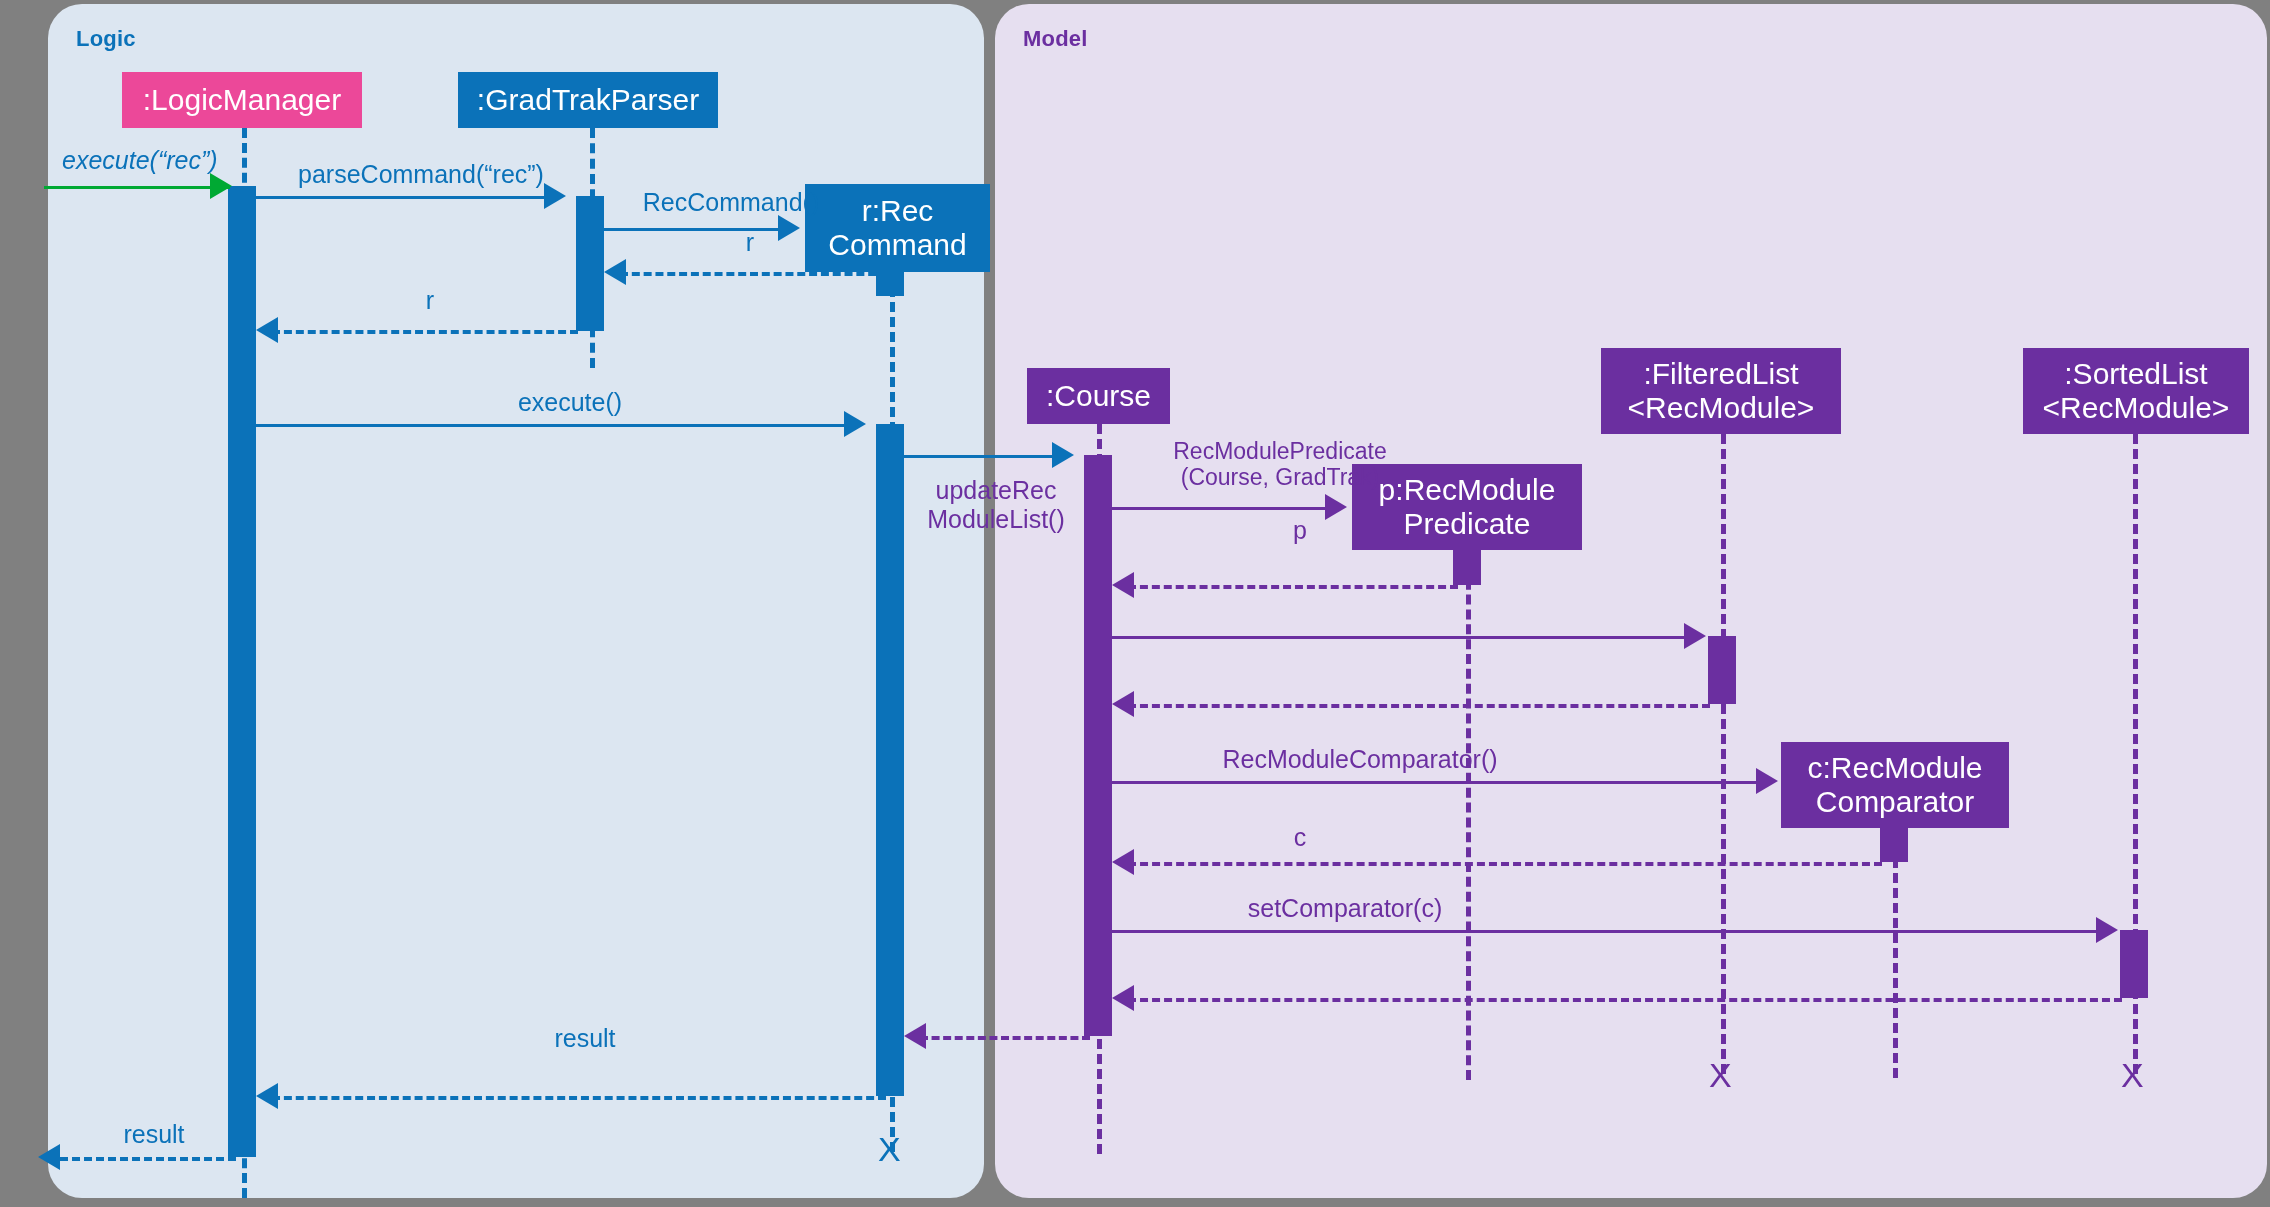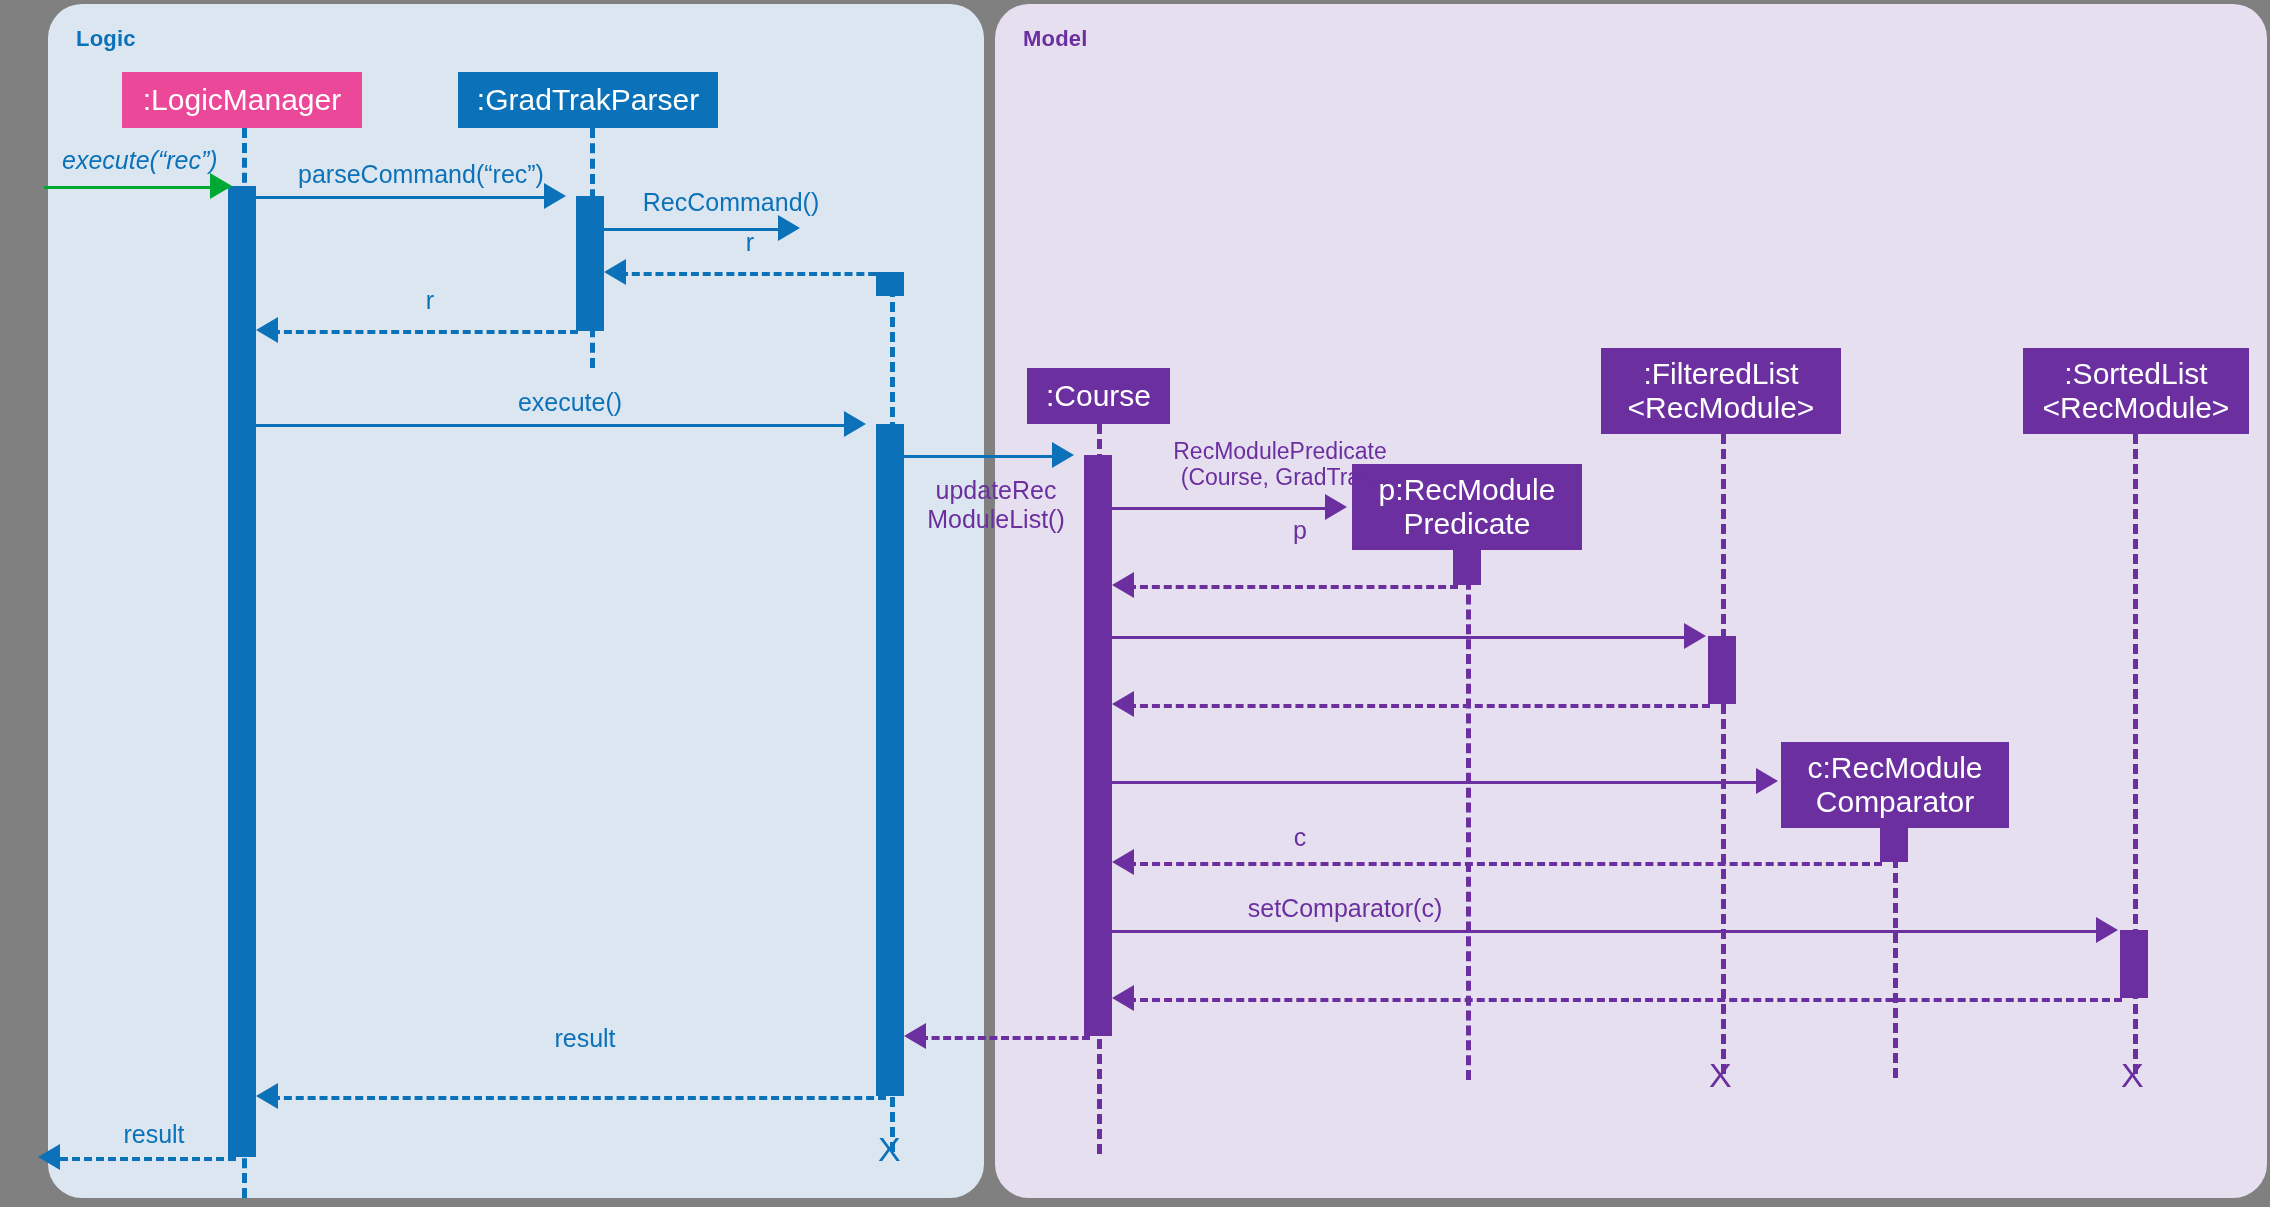--- a/index.html
+++ b/index.html
@@ -79,20 +79,22 @@
 <div id="stage">
 
   <div class="panel" style="left:48px; top:4px; width:936px; height:1194px; background:#dce6f1;"></div>
   <div class="panel-title" style="left:76px; top:26px; color:#0b72b9;">Logic</div>
 
   <div class="panel" style="left:995px; top:4px; width:1272px; height:1194px; background:#e6dff0;"></div>
   <div class="panel-title" style="left:1023px; top:26px; color:#6b2fa0;">Model</div>
 
   <div class="lifeline-box" style="left:122px; top:72px; width:240px; height:56px; background:#ec4899;">:LogicManager</div>
   <div class="lifeline-box" style="left:458px; top:72px; width:260px; height:56px; background:#0b72b9;">:GradTrakParser</div>
+  <div class="lifeline-box" style="left:805px; top:184px; width:185px; height:88px; background:#0b72b9;">r:Rec
+Command</div>
 
   <div class="lifeline-box" style="left:1027px; top:368px; width:143px; height:56px; background:#6b2fa0;">:Course</div>
   <div class="lifeline-box" style="left:1352px; top:464px; width:230px; height:86px; background:#6b2fa0;">p:RecModule
 Predicate</div>
   <div class="lifeline-box" style="left:1601px; top:348px; width:240px; height:86px; background:#6b2fa0;">:FilteredList
 &lt;RecModule&gt;</div>
   <div class="lifeline-box" style="left:1781px; top:742px; width:228px; height:86px; background:#6b2fa0;">c:RecModule
 Comparator</div>
   <div class="lifeline-box" style="left:2023px; top:348px; width:226px; height:86px; background:#6b2fa0;">:SortedList
 &lt;RecModule&gt;</div>
@@ -155,20 +157,21 @@
   <div class="msg-label" style="left:1250px; top:516px; width:100px; color:#6b2fa0;">p</div>
   <div class="msg-line dashed" style="left:1128px; top:585px; width:330px; border-top-color:#6b2fa0;"></div>
   <div class="arrowhead" style="left:1112px; top:572px; border-top:13px solid transparent; border-bottom:13px solid transparent; border-right:22px solid #6b2fa0;"></div>
 
   <div class="msg-line solid" style="left:1112px; top:636px; width:578px; border-top-color:#6b2fa0;"></div>
   <div class="arrowhead" style="left:1684px; top:623px; border-top:13px solid transparent; border-bottom:13px solid transparent; border-left:22px solid #6b2fa0;"></div>
 
   <div class="msg-line dashed" style="left:1128px; top:704px; width:582px; border-top-color:#6b2fa0;"></div>
   <div class="arrowhead" style="left:1112px; top:691px; border-top:13px solid transparent; border-bottom:13px solid transparent; border-right:22px solid #6b2fa0;"></div>
 
+  <div class="msg-label" style="left:1130px; top:745px; width:460px; color:#6b2fa0;">RecModuleComparator()</div>
   <div class="msg-line solid" style="left:1112px; top:781px; width:650px; border-top-color:#6b2fa0;"></div>
   <div class="arrowhead" style="left:1756px; top:768px; border-top:13px solid transparent; border-bottom:13px solid transparent; border-left:22px solid #6b2fa0;"></div>
 
   <div class="msg-label" style="left:1250px; top:823px; width:100px; color:#6b2fa0;">c</div>
   <div class="msg-line dashed" style="left:1128px; top:862px; width:754px; border-top-color:#6b2fa0;"></div>
   <div class="arrowhead" style="left:1112px; top:849px; border-top:13px solid transparent; border-bottom:13px solid transparent; border-right:22px solid #6b2fa0;"></div>
 
   <div class="msg-label" style="left:1130px; top:894px; width:430px; color:#6b2fa0;">setComparator(c)</div>
   <div class="msg-line solid" style="left:1112px; top:930px; width:990px; border-top-color:#6b2fa0;"></div>
   <div class="arrowhead" style="left:2096px; top:917px; border-top:13px solid transparent; border-bottom:13px solid transparent; border-left:22px solid #6b2fa0;"></div>

